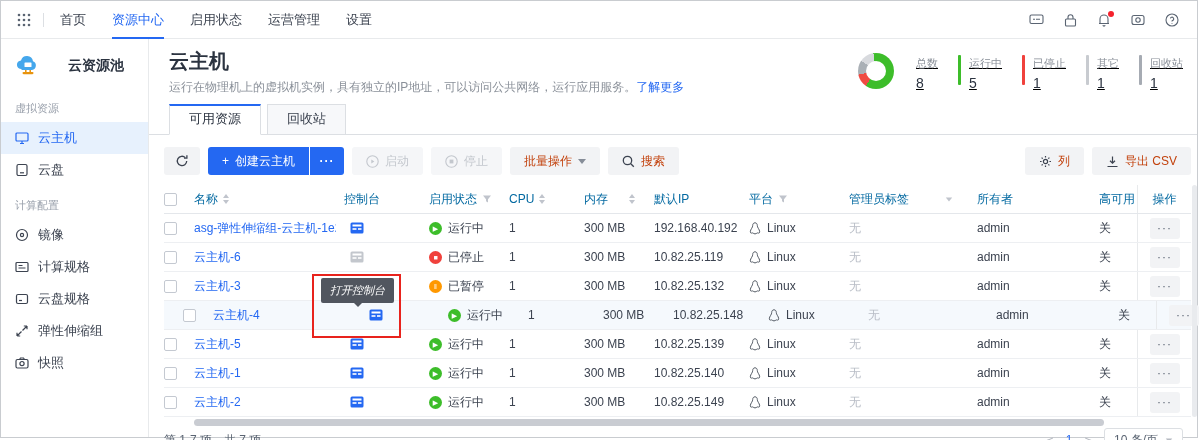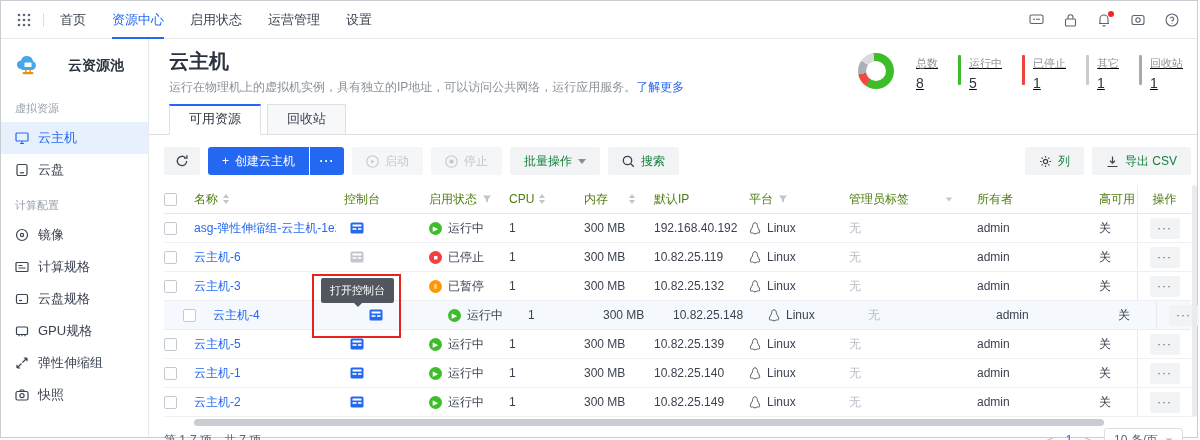--- a/index.html
+++ b/index.html
@@ -41,56 +41,56 @@
   .stat-value { font-size:14px; color:#2b3340; margin-top:4px; }
 
   
   .tabs { margin-top:8px; padding-left:20px; border-bottom:1px solid #dcdfe3; display:flex; }
   .tab { font-size:13px; color:#3c4350; padding:5px 19px 6px; border:1px solid #dcdfe3; background:#f7f8fa; margin-bottom:-1px; cursor:pointer; }
   .tab + .tab { margin-left:6px; }
   .tab.active { background:#fff; border-top:2px solid #2468f2; padding-top:4px; border-bottom:1px solid #fff; color:#2b3340; }
 
   
   .toolbar { display:flex; align-items:center; margin:12px 6px 10px 15px; gap:8px; }
-  .btn { height:28px; border:none; border-radius:3px; background:#f2f3f5; color:#15803d; font-size:12px; display:inline-flex; align-items:center; justify-content:center; gap:6px; padding:0 14px; cursor:pointer; font-family:inherit; white-space:nowrap; }
+  .btn { height:28px; border:none; border-radius:3px; background:#f2f3f5; color:#c2410c; font-size:12px; display:inline-flex; align-items:center; justify-content:center; gap:6px; padding:0 14px; cursor:pointer; font-family:inherit; white-space:nowrap; }
   .btn.icon-only { width:36px; padding:0; }
   .btn.primary { background:#2468f2; color:#fff; }
   .btn.disabled { color:#c3c7cd; background:#f5f6f8; cursor:default; }
   .btn-group { display:flex; gap:1px; }
   .btn-group .btn:first-child { border-radius:3px 0 0 3px; }
   .btn-group .btn:last-child { border-radius:0 3px 3px 0; width:34px; padding:0; font-weight:bold; letter-spacing:1px; }
   .toolbar-right { margin-left:auto; display:flex; gap:8px; }
   .chev-down { width:0; height:0; border-left:4px solid transparent; border-right:4px solid transparent; border-top:5px solid #868d98; display:inline-block; }
 
   
   .table-wrap { margin:0 6px 0 15px; position:relative; font-size:12px; color:#3c4350; }
   .t-row { display:flex; align-items:center; height:29px; border-bottom:1px solid #edeff2; background:#fff; }
   .t-row.highlight { background:#f5f9fd;padding-left:19px; }
-  .t-head { color:#4d7c0f; height:29px; border-bottom:1px solid #e4e7eb; }
+  .t-head { color:#0369a1; height:29px; border-bottom:1px solid #e4e7eb; }
   .c { display:flex; align-items:center; height:100%; overflow:hidden; white-space:nowrap; padding-right:8px; flex:none; }
   .c-check{width:30px; padding-right:0;} .c-name{width:150px;} .c-console{width:85px;}
   .c-status{width:80px;} .c-cpu{width:75px;} .c-mem{width:70px;gap:16px;} .c-ip{width:95px;}
   .c-platform{width:100px;} .c-tag{width:128px;text-align:center;} .c-owner{width:122px;} .c-ha{width:38px;}
   .c-action{width:54px; border-left:1px solid #e8eaec; justify-content:center; padding-right:0;}
   .cb { width:13px; height:13px; border:1px solid #c4c9d1; border-radius:2px; background:#fff; display:inline-block; cursor:pointer; }
   .name-link { color:#2468f2; cursor:pointer; text-decoration:none; overflow:hidden; }
   .sorter { display:inline-flex; flex-direction:column; gap:2px; margin-left:5px; }
   .tri-up { width:0; height:0; border-left:3.5px solid transparent; border-right:3.5px solid transparent; border-bottom:4px solid #c0c4cc; }
   .tri-down { width:0; height:0; border-left:3.5px solid transparent; border-right:3.5px solid transparent; border-top:4px solid #c0c4cc; }
   .funnel { margin-left:5px; display:inline-flex; }
   .hdr-chev { margin-left:auto; margin-right:16px; }
   .console-ic { color:#2468f2; display:inline-flex; margin-left:6px; cursor:pointer; }
   .console-ic.disabled { color:#c3c7cd; }
   .status-dot { width:13px; height:13px; border-radius:50%; color:#fff; display:inline-flex; align-items:center; justify-content:center; font-size:7px; line-height:1; margin-right:6px; flex:none; }
   .muted { color:#b8bdc6; }
   .plat-ic { display:inline-flex; margin-right:6px; color:#555c66; }
   .dots-btn { width:30px; height:21px; background:#f2f3f5; border-radius:3px; display:flex; align-items:center; justify-content:center; color:#5a6472; font-size:12px; letter-spacing:1px; cursor:pointer; }
 
   
-  .tooltip { position:absolute; left:157px; top:93px; background:#51565f; color:#fff; font-size:11px; padding:5px 9px; border-radius:2px; z-index:5; white-space:nowrap; }
+  .tooltip { position:absolute; left:157px; top:93px; background:#51565f; color:#fff; font-size:11px; padding:5px 9px; border-radius:2px; z-index:5; white-space:nowrap;font-style:italic; }
   .tooltip::after { content:""; position:absolute; left:50%; bottom:-4px; margin-left:-4px; border-left:4px solid transparent; border-right:4px solid transparent; border-top:4px solid #51565f; }
   .red-box { position:absolute; left:148px; top:89px; width:89px; height:64px; border:2px solid #e8231d; z-index:6; pointer-events:none; }
   .vscroll { position:absolute; right:-6px; top:0; width:5px; height:232px; background:#e9ebee; border-radius:3px; }
 
   
   .hscroll { height:7px; margin:2px 6px 0 15px; position:relative; }
   .hscroll-thumb { position:absolute; left:30px; right:87px; height:7px; border-radius:4px; background:#c9ccd2; cursor:pointer; }
   .footer { display:flex; align-items:center; margin:9px 14px 0 15px; font-size:12px; color:#5a6472; }
   .pager { margin-left:auto; display:flex; align-items:center; gap:12px; }
   .page-arrow { color:#b6bac2; cursor:pointer; font-size:13px; }
@@ -204,27 +204,20 @@
             <path d="M3.5 5.5h4M3.5 8h7"></path>
           </svg>
         <span>计算规格</span>
       </div>
       <div class="side-item">
         <svg width="14" height="14" viewBox="0 0 14 14" fill="none" stroke="currentColor" stroke-width="1.2">
             <rect x="1.5" y="2.5" width="11" height="9" rx="1.5"></rect>
             <path d="M4 8.5h3"></path>
           </svg>
         <span>云盘规格</span>
-      </div>
-      <div class="side-item">
-        <svg width="14" height="14" viewBox="0 0 14 14" fill="none" stroke="currentColor" stroke-width="1.2">
-            <rect x="1.5" y="3" width="11" height="7.5" rx="1"></rect>
-            <path d="M4 10.5v1.8M7 10.5v1.8M10 10.5v1.8"></path>
-          </svg>
-        <span>GPU规格</span>
       </div>
 
       <div class="side-item">
         <svg width="14" height="14" viewBox="0 0 14 14" fill="none" stroke="currentColor" stroke-width="1.2">
             <path d="M2 12l4.5-4.5M7.5 6.5L12 2M12 2H8.8M12 2v3.2M2 12h3.2M2 12V8.8"></path>
           </svg>
         <span>弹性伸缩组</span>
       </div>
       <div class="side-item">
         <svg width="14" height="14" viewBox="0 0 14 14" fill="none" stroke="currentColor" stroke-width="1.2">

